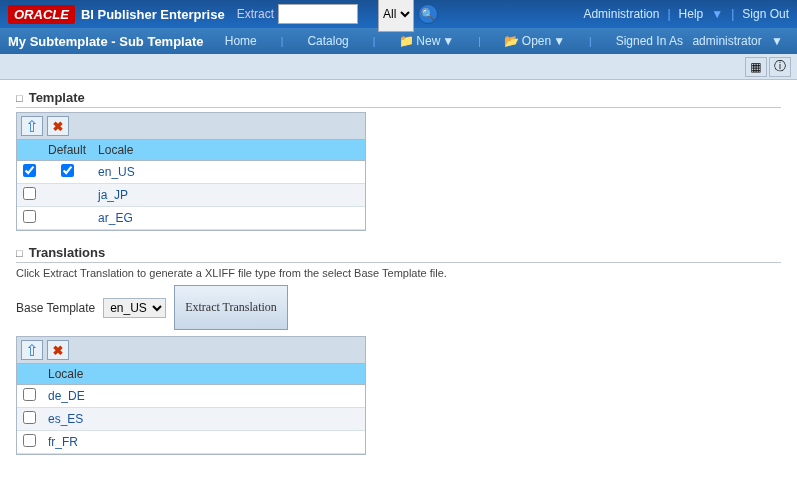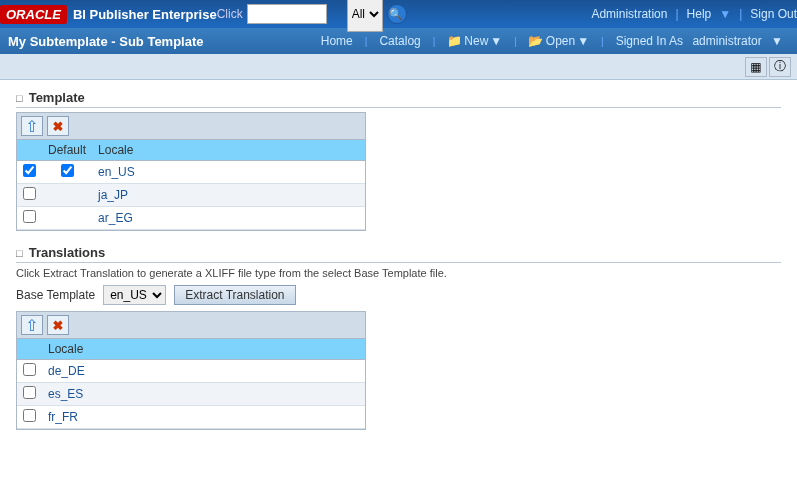--- a/index.html
+++ b/index.html
@@ -4,37 +4,37 @@
   <style>
     * { box-sizing: border-box; margin: 0; padding: 0; }
     body { font-family: Arial, sans-serif; font-size: 12px; background: #f0f0f0; width: 797px; height: 502px; overflow: hidden; }
 
     
     #top-bar {
       background: linear-gradient(to bottom, #1a5296, #1e6abf);
       height: 28px;
       display: flex;
       align-items: center;
-      padding: 0 0;
+      padding: 0 8px;
     }
     #oracle-logo {
       color: #fff;
       font-weight: bold;
       font-size: 13px;
       font-style: italic;
       margin-right: 6px;
       background: #c00;
       padding: 2px 6px;
       border-radius: 2px;
     }
     #app-title {
       color: #fff;
       font-size: 13px;
       font-weight: bold;
-      margin-right: 0;
+      margin-right: 12px;
     }
     #search-label {
       color: #cce;
       font-size: 12px;
       margin-right: 4px;
     }
     #search-input {
       height: 20px;
       font-size: 12px;
       padding: 0 4px;
@@ -86,21 +86,21 @@
     }
     #page-title-bar {
       color: #fff;
       font-size: 13px;
       font-weight: bold;
       flex: 1;
     }
     #nav-links {
       display: flex;
       align-items: center;
-      gap: 6px;
+      gap: 18px;
     }
     .nav-link {
       color: #cce8ff;
       text-decoration: none;
       font-size: 12px;
       padding: 2px 6px;
       cursor: pointer;
     }
     .nav-sep { color: #6af; font-size: 10px; }
     .nav-dropdown {
@@ -254,39 +254,40 @@
     }
     .base-template-select {
       height: 20px;
       font-size: 12px;
       border: 1px solid #aab8c8;
       padding: 0 2px;
     }
     .extract-btn {
       background: linear-gradient(to bottom, #e8f0f8, #c8d8e8);
       border: 1px solid #8aa0b8;
-      padding: 2px 10px;
+      padding: 14px 10px;
       font-size: 12px;
       cursor: pointer;
       color: #333;
+      font-family: Liberation Serif, serif;
     }
 
     
     input[type=checkbox] {
       width: 13px;
       height: 13px;
     }
   </style>
 </head>
 <body>
 
 <div id="top-bar">
   <span id="oracle-logo">ORACLE</span>
   <span id="app-title">BI Publisher Enterprise</span>
-  <span id="search-label">Click</span>
+  <span id="search-label">Extract</span>
   <input id="search-input" type="text" style="">
   <select id="search-select">
     <option>All</option>
   </select>
   <button id="search-btn">🔍</button>
   <div class="spacer"></div>
   <div id="top-links">
     <a>Administration</a>
     <span class="top-sep">|</span>
     <a>Help</a>

